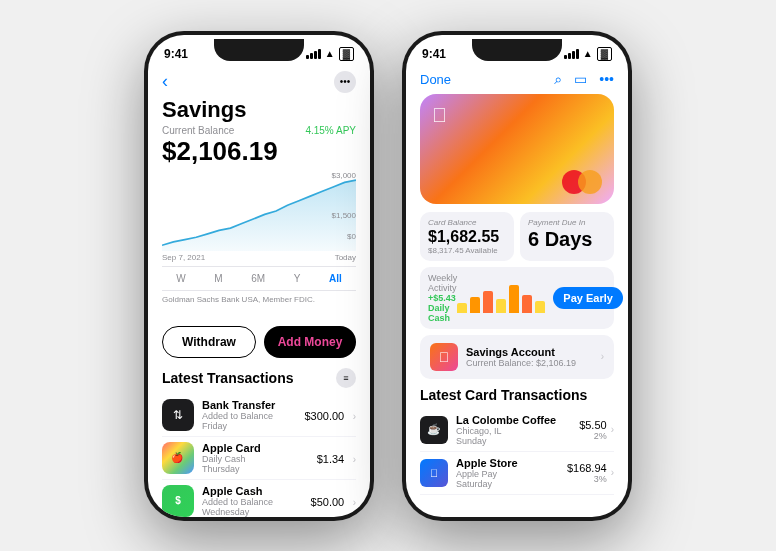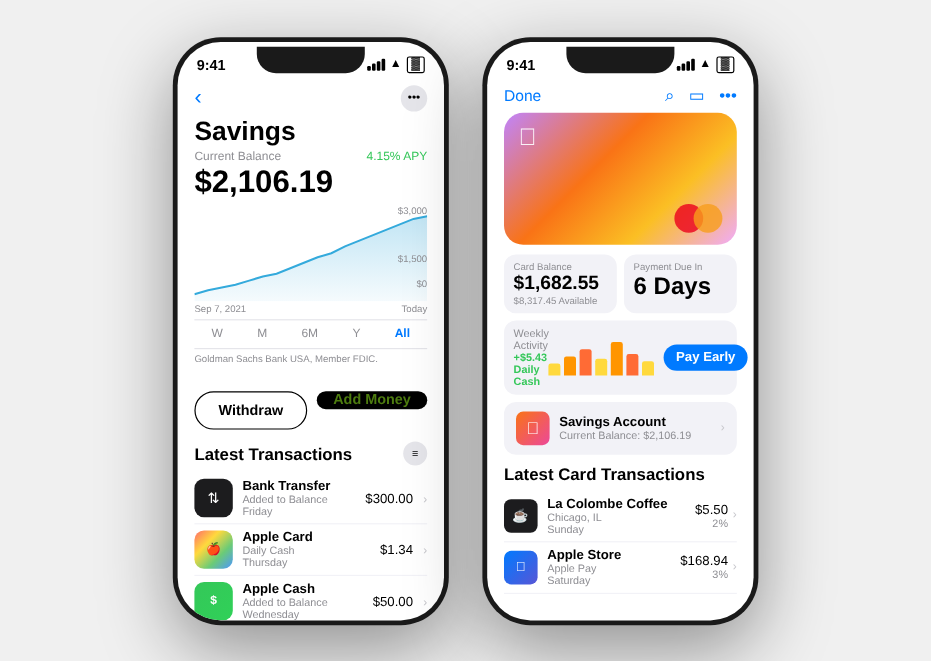--- a/index.html
+++ b/index.html
@@ -188,26 +188,26 @@
       border-radius: 16px;
       background: #fff;
       font-size: 12px;
       font-weight: 600;
       display: flex;
       align-items: center;
       justify-content: center;
     }
     .btn-add-money {
       flex: 1;
-      height: 15px;
+      height: 32px;
       border-radius: 16px;
       background: #000;
       font-size: 12px;
       font-weight: 600;
-      color: #4d7c0f;
+      color: #ec4899;
       display: flex;
       align-items: center;
       justify-content: center;
     }
 
     
     .section-header {
       display: flex;
       justify-content: space-between;
       align-items: center;
@@ -306,21 +306,21 @@
       display: flex;
       gap: 6px;
       margin-bottom: 6px;
     }
     .card-info-box {
       flex: 1;
       background: #f2f2f7;
       border-radius: 10px;
       padding: 6px 8px;
     }
-    .card-info-label { font-size: 8px; color: #8e8e93; margin-bottom: 1px; }
+    .card-info-label { font-size: 8px; color: #8e8e93; margin-bottom: 1px; font-style: italic; }
     .card-info-value { font-size: 16px; font-weight: 700; }
     .card-info-sub { font-size: 8px; color: #8e8e93; }
     .payment-due-value { font-size: 20px; font-weight: 700; }
 
     
     .weekly-activity {
       background: #f2f2f7;
       border-radius: 10px;
       padding: 6px 8px;
       margin-bottom: 6px;

